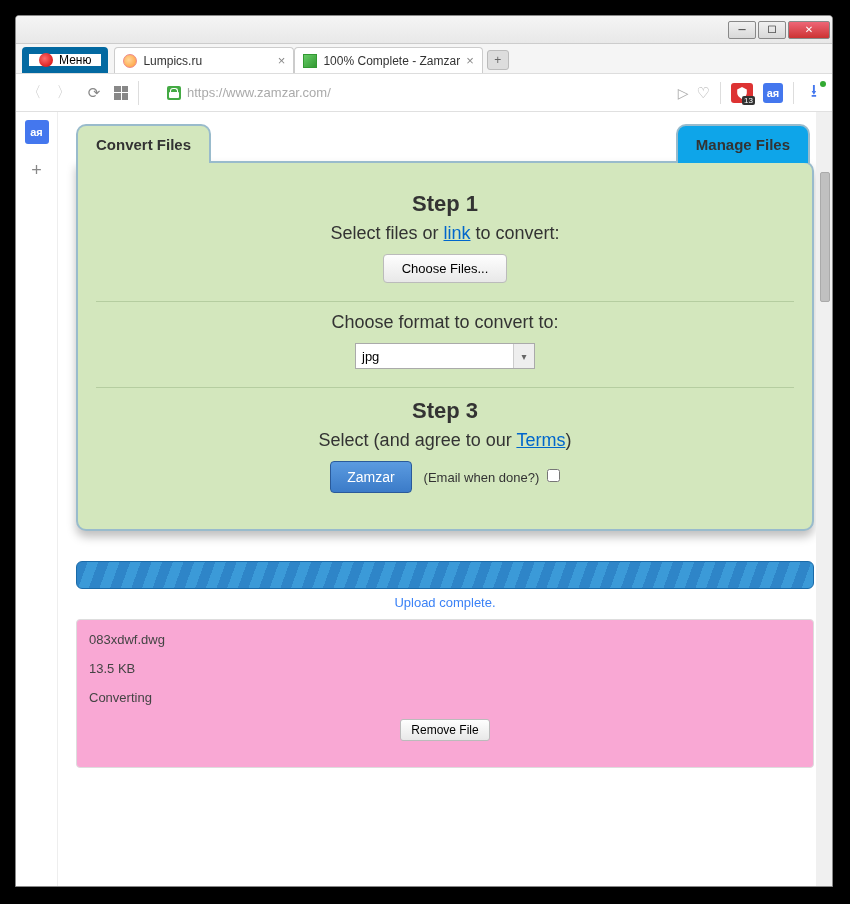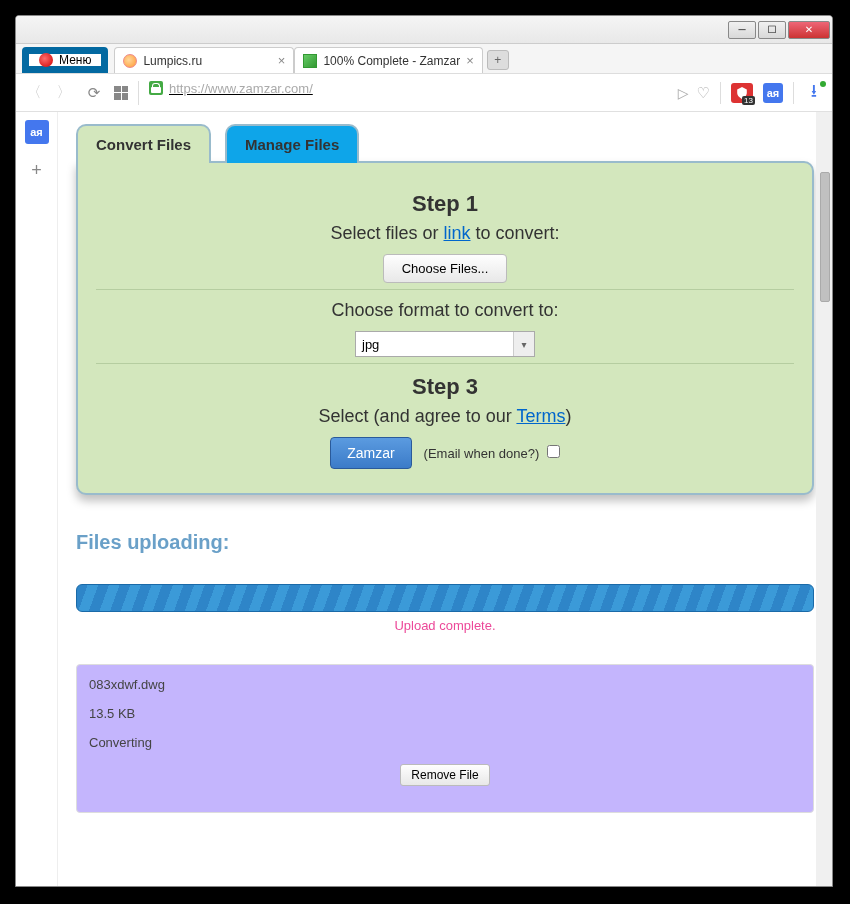--- a/index.html
+++ b/index.html
@@ -25,21 +25,21 @@
 .tab-text { flex: 1; white-space: nowrap; overflow: hidden; color: #333; }
 .tab-close-x { margin-left: 6px; color: #888; font-size: 13px; cursor: pointer; }
 .new-tab-btn { width: 22px; height: 20px; background: #ddd; border: 1px solid #bbb; border-radius: 3px; margin-left: 4px; margin-bottom: 3px; display: flex; align-items: center; justify-content: center; font-size: 12px; color: #666; cursor: pointer; }
 
 
 .addr-row { height: 38px; background: #fff; border-bottom: 1px solid #e0e0e0; display: flex; align-items: center; padding: 0 8px; gap: 10px; }
 .nav-btn { width: 20px; height: 20px; display: flex; align-items: center; justify-content: center; color: #888; cursor: pointer; font-size: 15px; }
 .nav-btn.disabled { color: #ccc; }
 .speed-dial { display: grid; grid-template-columns: 1fr 1fr; grid-template-rows: 1fr 1fr; gap: 1px; width: 14px; height: 14px; cursor: pointer; }
 .speed-dial span { background: #888; }
-.addr-field { flex: 1; display: flex; border-left: 1px solid #ddd; padding-left: 10px; height: 24px; text-decoration: underline; }
+.addr-field { flex: 1; display: flex; align-items: center; border-left: 1px solid #ddd; padding-left: 28px; height: 24px; }
 .lock-ico { width: 14px; height: 14px; background: #4a4; border-radius: 2px; margin-right: 6px; position: relative; }
 .lock-ico::before { content: ""; position: absolute; top: 2px; left: 3px; width: 6px; height: 4px; border: 1.5px solid #fff; border-bottom: none; border-radius: 3px 3px 0 0; }
 .lock-ico::after { content: ""; position: absolute; bottom: 2px; left: 2px; width: 10px; height: 6px; background: #fff; border-radius: 1px; }
 .url-text { font-size: 13px; color: #aaa; }
 .addr-right { display: flex; align-items: center; gap: 8px; margin-left: 10px; color: #aaa; }
 .ext-icon { width: 20px; height: 20px; display: flex; align-items: center; justify-content: center; font-size: 11px; position: relative; cursor: pointer; }
 .shield-red { background: #d33; color: #fff; border-radius: 3px; width: 22px; height: 20px; }
 .shield-red::after { content: "13"; position: absolute; bottom: -2px; right: -2px; background: #333; color: #fff; font-size: 8px; padding: 0 2px; border-radius: 2px; }
 .translate-blue { background: #47e; color: #fff; border-radius: 3px; width: 20px; height: 20px; font-weight: bold; }
 .dl-icon { color: #47e; font-size: 18px; position: relative; }
@@ -49,40 +49,40 @@
 .content-wrap { display: flex; height: calc(100% - 96px); }
 .left-rail { width: 42px; background: #fff; border-right: 1px solid #eee; display: flex; flex-direction: column; align-items: center; padding-top: 8px; gap: 14px; }
 .rail-btn { width: 24px; height: 24px; display: flex; align-items: center; justify-content: center; cursor: pointer; border-radius: 3px; }
 .rail-translate { background: #47e; color: #fff; font-size: 11px; font-weight: bold; }
 .rail-plus { color: #888; font-size: 18px; }
 .page { flex: 1; overflow: auto; padding: 10px 18px 10px 18px; position: relative; }
 .page-scroll { position: absolute; right: 0; top: 0; width: 16px; height: 100%; background: #f0f0f0; }
 .scroll-thumb { position: absolute; right: 2px; top: 60px; width: 10px; height: 130px; background: #c0c0c0; border: 1px solid #aaa; border-radius: 2px; }
 
 
-.app-tabs { display: flex; gap: 10px; }
+.app-tabs { display: flex; gap: 10px; justify-content: space-between; }
 .app-tab { padding: 10px 18px; font-size: 15px; font-weight: bold; color: #333; border: 2px solid #9bc; border-bottom: none; border-radius: 10px 10px 0 0; background: #0ea5e9; cursor: pointer; margin-right: 4px; position: relative; top: 2px; }
 .app-tab.active { background: #d3e7bd; border-color: #9bc; z-index: 2; }
 .panel { background: #d3e7bd; border: 2px solid #9bc; border-radius: 0 10px 10px 10px; padding: 18px; box-shadow: 0 6px 10px rgba(0,0,0,0.25); }
-.step { text-align: center; padding: 10px 0 6px; border-bottom: 1px solid #b5cda0; }
+.step { text-align: center; padding: 10px 0 18px; border-bottom: 1px solid #b5cda0; }
 .step:last-child { border-bottom: none; }
 .step h2 { font-size: 22px; font-weight: bold; color: #333; margin-bottom: 6px; font-family: Verdana, sans-serif; }
 .step-sub { font-size: 18px; color: #333; margin-bottom: 10px; }
 .step-sub a { color: #06c; text-decoration: underline; }
 .choose-btn { background: linear-gradient(to bottom, #fefefe, #e8e8e8); border: 1px solid #bbb; border-radius: 4px; padding: 6px 18px; font-size: 13px; cursor: pointer; }
 .format-select { width: 180px; height: 26px; background: #fff; border: 1px solid #aaa; display: inline-flex; align-items: center; padding: 0 6px; font-size: 13px; position: relative; cursor: pointer; }
 .format-select::after { content: "▾"; position: absolute; right: 0; top: 0; width: 20px; height: 100%; background: #eee; border-left: 1px solid #ccc; display: flex; align-items: center; justify-content: center; color: #666; font-size: 10px; }
 .convert-btn { background: linear-gradient(to bottom, #5b9be0, #3b7bc8); border: 1px solid #2a5a9a; border-radius: 4px; color: #fff; padding: 7px 16px; font-size: 14px; cursor: pointer; }
 .email-label { font-size: 13px; color: #333; margin-left: 12px; }
 .email-label input { margin-left: 4px; }
 
 .upload-heading { color: #6aa0c8; font-size: 20px; font-weight: bold; margin: 36px 0 20px 0; }
 .progress-bar { height: 28px; background: repeating-linear-gradient(110deg, #2e85c8 0, #2e85c8 10px, #3b9ad8 10px, #3b9ad8 20px); border: 1px solid #1a6aa8; border-radius: 6px; margin-top: 30px; }
-.upload-status { text-align: center; font-size: 13px; color: #ec4899; margin: 6px 0 31px; }
-.file-box { background: #c4b5fd; border: 1px solid #ddd; border-radius: 4px; padding: 12px; font-size: 13px; color: #444; }
+.upload-status { text-align: center; font-size: 13px; color: #3b82f6; margin: 6px 0 9px; }
+.file-box { background: #f9a8d4; border: 1px solid #ddd; border-radius: 4px; padding: 12px; font-size: 13px; color: #444; }
 .file-box div { margin-bottom: 14px; }
 .remove-btn-row { text-align: center; margin-bottom: 0; }
 .remove-btn { background: linear-gradient(to bottom, #fefefe, #e8e8e8); border: 1px solid #bbb; border-radius: 3px; padding: 3px 10px; font-size: 12px; cursor: pointer; }
 
 .terms-link { color: #06c; text-decoration: underline; }
 </style>
 </head>
 <body>
 
 <div class="outer-frame">
@@ -180,21 +180,20 @@
             <button class="convert-btn">Zamzar</button>
             <span class="email-label">
               <span>(Email when done?)</span>
               <input type="checkbox" style="">
             </span>
           </div>
         </div>
 
       </div>
 
-      <div class="upload-heading">Files uploading:</div>
 
       <div class="progress-bar"></div>
       <div class="upload-status">Upload complete.</div>
 
       <div class="file-box">
         <div>083xdwf.dwg</div>
         <div>13.5 KB</div>
         <div>Converting</div>
         <div class="remove-btn-row">
           <button class="remove-btn">Remove File</button>

